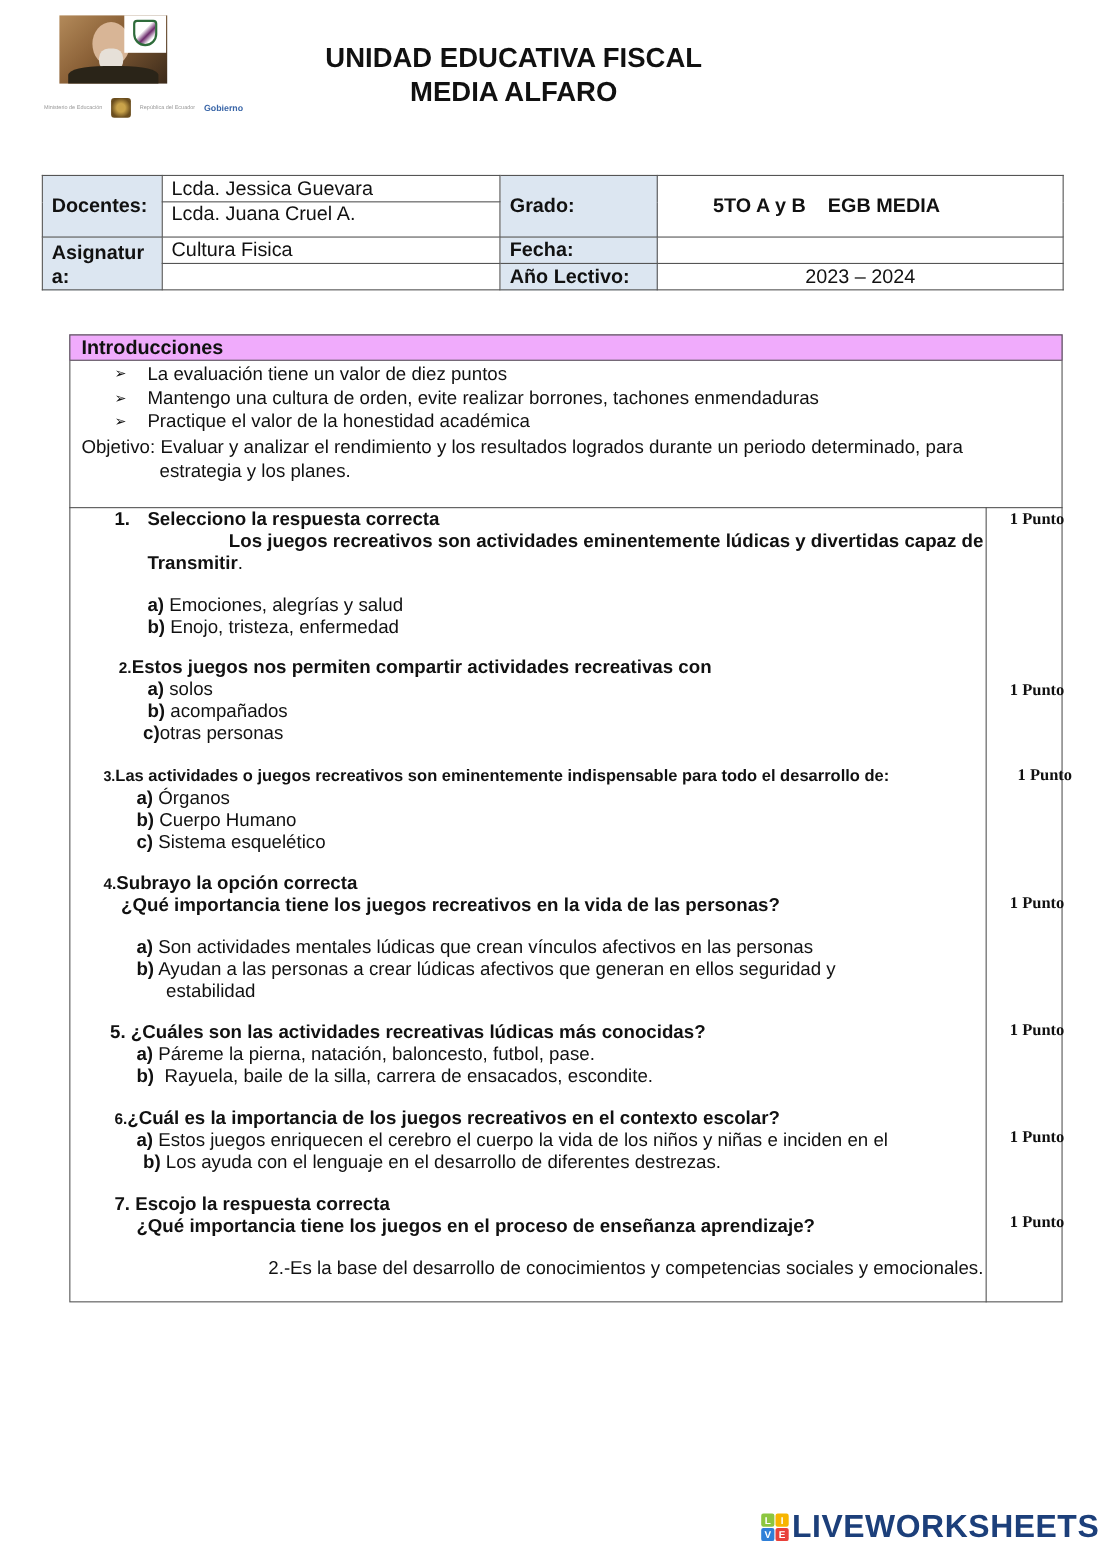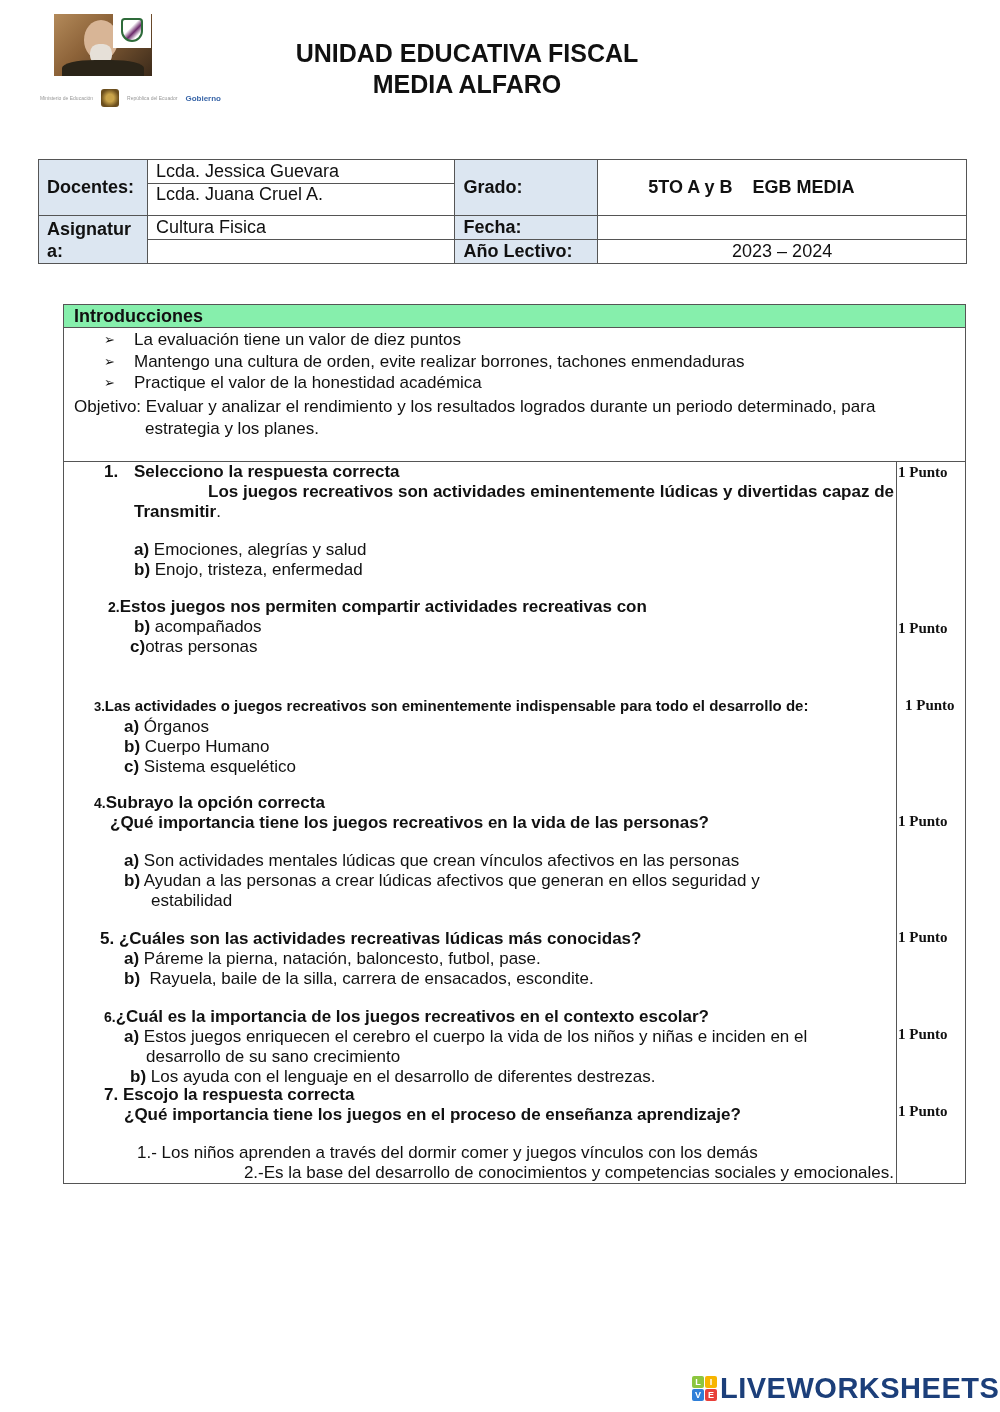--- a/index.html
+++ b/index.html
@@ -19,33 +19,33 @@
 
   .title { left: 250px; top: 38px; width: 434px; text-align: center; font-weight: bold; font-size: 25px; line-height: 31px; }
 
   
   table.info { position: absolute; left: 38px; top: 159px; width: 929px; border-collapse: collapse; font-size: 18px; }
   table.info td { border: 1.5px solid #555; padding: 0 8px; height: 24px; }
   table.info .lbl { background: #dce6f1; font-weight: bold; }
 
   
   .main { left: 63px; top: 304px; width: 903px; height: 880px; border: 1.5px solid #555; }
-  .intro-head { left: 63px; top: 304px; width: 903px; height: 24px; background: #86efac; border: 1.5px solid #555; font-weight: bold; font-size: 18px; padding-left: 10px; line-height: 22px; }
+  .intro-head { left: 63px; top: 304px; width: 903px; height: 24px; background: #f0abfc; border: 1.5px solid #555; font-weight: bold; font-size: 18px; padding-left: 10px; line-height: 22px; }
   .bullets { left: 104px; top: 329px; font-size: 17px; line-height: 21.5px; }
   .bullets .b { display: flex; }
   .bullets .arrow { width: 30px; font-size: 13px; }
   .objetivo { left: 74px; top: 396px; width: 880px; font-size: 17px; line-height: 21.5px; }
   .objetivo .indent { padding-left: 71px; }
   .sep { left: 63px; top: 461px; width: 903px; height: 0; border-top: 1.5px solid #555; }
   .vline { left: 896px; top: 461px; width: 0; height: 723px; border-left: 1.5px solid #555; }
 
   .q { position: absolute; font-family: "Liberation Sans", sans-serif; font-size: 17px; line-height: 20px; }
   .qtitle { font-weight: bold; }
   .opt b { font-weight: bold; }
-  .pts { position: absolute; left: 898px; font-family: "Liberation Serif", serif; font-weight: bold; font-size: 15px; }
+  .pts { position: absolute; left: 898px; font-family: "Liberation Serif", serif; font-weight: bold; font-size: 15px; padding-left: 20px; }
 
   .brand { left: 692px; top: 1372px; display: flex; align-items: center; }
   .brand .tiles { display: grid; grid-template-columns: 12px 12px; grid-gap: 1px; margin-right: 3px; }
   .brand .tile { width: 12px; height: 12px; font-size: 9px; font-weight: bold; color: #fff; text-align: center; line-height: 12px; border-radius: 2px; }
   .brand .word { font-weight: bold; font-size: 29px; color: #1c3f7a; letter-spacing: 0.5px; }
 </style>
 </head>
 <body>
 
 <div class="abs portrait">
@@ -126,20 +126,21 @@
   <div class="qtitle" style="padding-left:30px;text-align:right;">Los juegos recreativos son actividades eminentemente lúdicas y divertidas capaz de</div>
   <div style="padding-left:30px;"><b>Transmitir</b>.</div>
   <div style="height:18px;"></div>
   <div class="opt" style="padding-left:30px;"><b>a)</b><span> Emociones, alegrías y salud</span></div>
   <div class="opt" style="padding-left:30px;"><b>b)</b><span> Enojo, tristeza, enfermedad</span></div>
 </div>
 <div class="pts" style="top:464px;">1 Punto</div>
 
 <div class="q" style="left:108px; top:597px; width:780px;">
   <div class="qtitle"><span style="font-size:14px;">2.</span><span>Estos juegos nos permiten compartir actividades recreativas con</span></div>
+  <div class="opt" style="padding-left:26px;"><b>a)</b><span> solos</span></div>
   <div class="opt" style="padding-left:26px;"><b>b)</b><span> acompañados</span></div>
   <div class="opt" style="padding-left:22px;"><b>c)</b><span>otras personas</span></div>
 </div>
 <div class="pts" style="top:620px;">1 Punto</div>
 
 <div class="q" style="left:94px; top:696px; width:800px;">
   <div class="qtitle" style="font-size:15px;"><span style="font-size:13px;">3.</span><span>Las actividades o juegos recreativos son eminentemente indispensable para todo el desarrollo de:</span></div>
   <div class="opt" style="padding-left:30px;"><b>a)</b><span> Órganos</span></div>
   <div class="opt" style="padding-left:30px;"><b>b)</b><span> Cuerpo Humano</span></div>
   <div class="opt" style="padding-left:30px;"><b>c)</b><span> Sistema esquelético</span></div>
@@ -159,30 +160,28 @@
 <div class="q" style="left:100px; top:929px; width:790px;">
   <div class="qtitle"><span>5.</span> <span>¿Cuáles son las actividades recreativas lúdicas más conocidas?</span></div>
   <div class="opt" style="padding-left:24px;"><b>a)</b><span> Páreme la pierna, natación, baloncesto, futbol, pase.</span></div>
   <div class="opt" style="padding-left:24px;"><b>b)</b><span style="white-space:pre;">  Rayuela, baile de la silla, carrera de ensacados, escondite.</span></div>
 </div>
 <div class="pts" style="top:929px;">1 Punto</div>
 
 <div class="q" style="left:104px; top:1007px; width:790px;">
   <div class="qtitle"><span style="font-size:14px;">6.</span><span>¿Cuál es la importancia de los juegos recreativos en el contexto escolar?</span></div>
   <div class="opt" style="padding-left:20px;"><b>a)</b><span> Estos juegos enriquecen el cerebro el cuerpo la vida de los niños y niñas e inciden en el</span></div>
-  <div class="opt" style="padding-left:42px;">desarrollo de su sano crecimiento</div>
   <div class="opt" style="padding-left:26px;"><b>b)</b><span> Los ayuda con el lenguaje en el desarrollo de diferentes destrezas.</span></div>
 </div>
 <div class="pts" style="top:1026px;">1 Punto</div>
 
 <div class="q" style="left:104px; top:1085px; width:790px;">
   <div class="qtitle"><span>7.</span> <span>Escojo la respuesta correcta</span></div>
   <div class="qtitle" style="padding-left:20px;">¿Qué importancia tiene los juegos en el proceso de enseñanza aprendizaje?</div>
   <div style="height:18px;"></div>
-  <div class="opt" style="padding-left:33px;">1.- Los niños aprenden a través del dormir comer y juegos vínculos con los demás</div>
   <div class="opt" style="padding-left:37px;text-align:right;">2.-Es la base del desarrollo de conocimientos y competencias sociales y emocionales.</div>
 </div>
 <div class="pts" style="top:1103px;">1 Punto</div>
 
 <div class="abs brand">
   <div class="tiles">
     <div class="tile" style="background:#8cc63f;">L</div>
     <div class="tile" style="background:#f7b500;">I</div>
     <div class="tile" style="background:#2f7fd8;">V</div>
     <div class="tile" style="background:#e8403a;">E</div>

